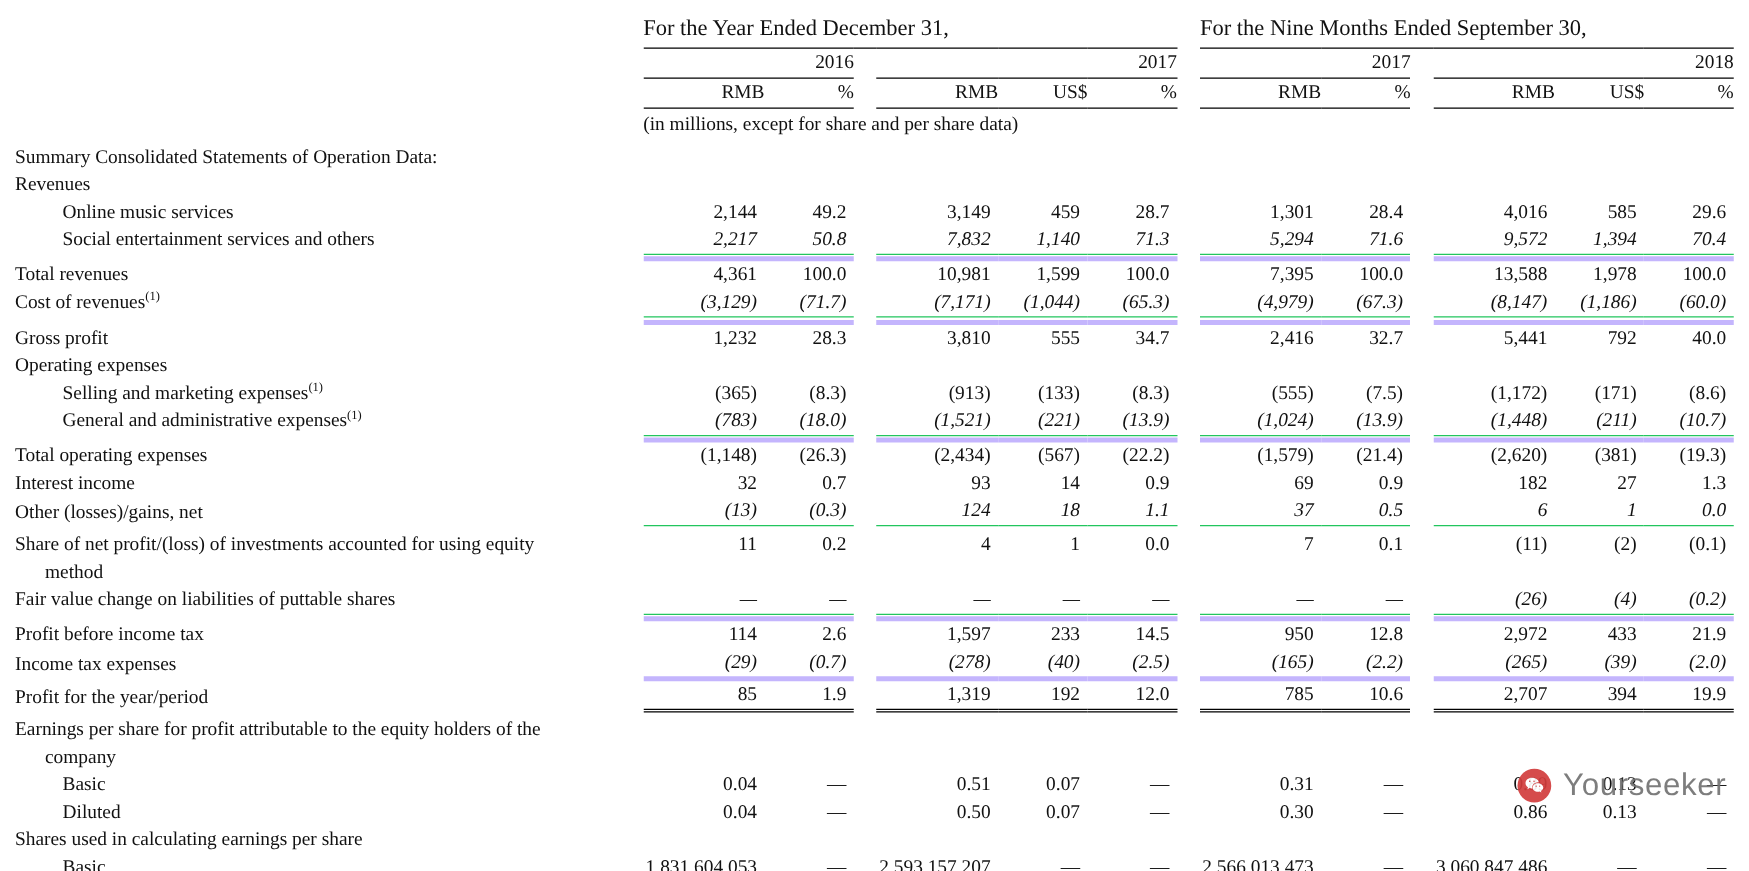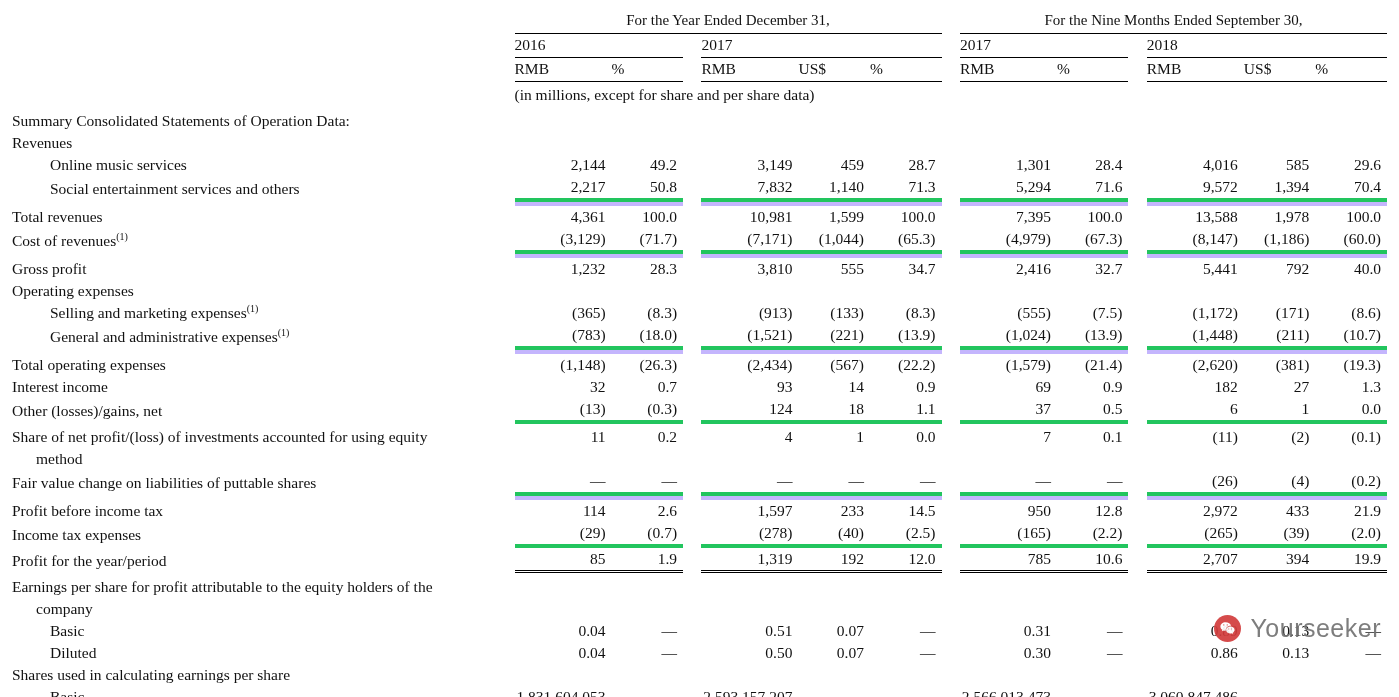--- a/index.html
+++ b/index.html
@@ -39,35 +39,35 @@
   col.bigsp { width: 18px; }
 
   .num { text-align: right; padding-right: 6px !important; white-space: nowrap; font-variant-numeric: tabular-nums; }
   .lbl { text-align: left; white-space: nowrap; margin-top: 24px; }
   .bold { font-weight: bold; }
   .indent1 { padding-left: 38px !important; }
   .indent2 { padding-left: 24px !important; }
 
   
   .hdr-group {
-    text-align: center;
+    text-align: left;
     font-weight: bold;
-    font-size: 15px;
+    font-size: 18px;
     padding-bottom: 2px !important;
   }
   .rule-btm { border-bottom: 1.2px solid #000; }
-  .hdr-sub { text-align:left; font-weight: bold; padding-bottom: 1px !important; }
+  .hdr-sub { text-align:right; font-weight: bold; padding-bottom: 1px !important; }
   .hdr-unit { text-align:left; font-weight: bold; padding: 2px 0 4px 0 !important; }
 
   .tiny-sup { font-size: 10px; vertical-align: super; }
   .small-gap td { height: 4px; }
 
   
   .topline { border-top: 4px solid #c4b5fd; }
-  .botline { border-bottom: 4px solid #22c55e; }
+  .botline { border-bottom: 1px solid #22c55e; font-style: italic; }
   .dblline { border-bottom: 3px double #000; text-align: right; }
 
   
   .watermark {
     position: absolute;
     right: 18px;
     bottom: 54px;
     display: flex;
     align-items: center;
     gap: 9px;

